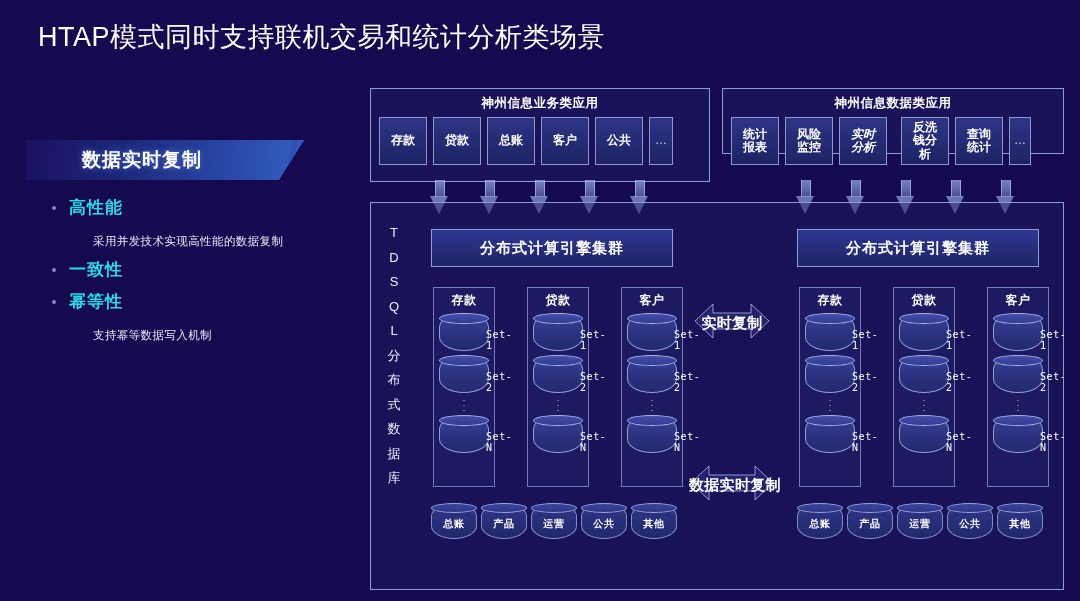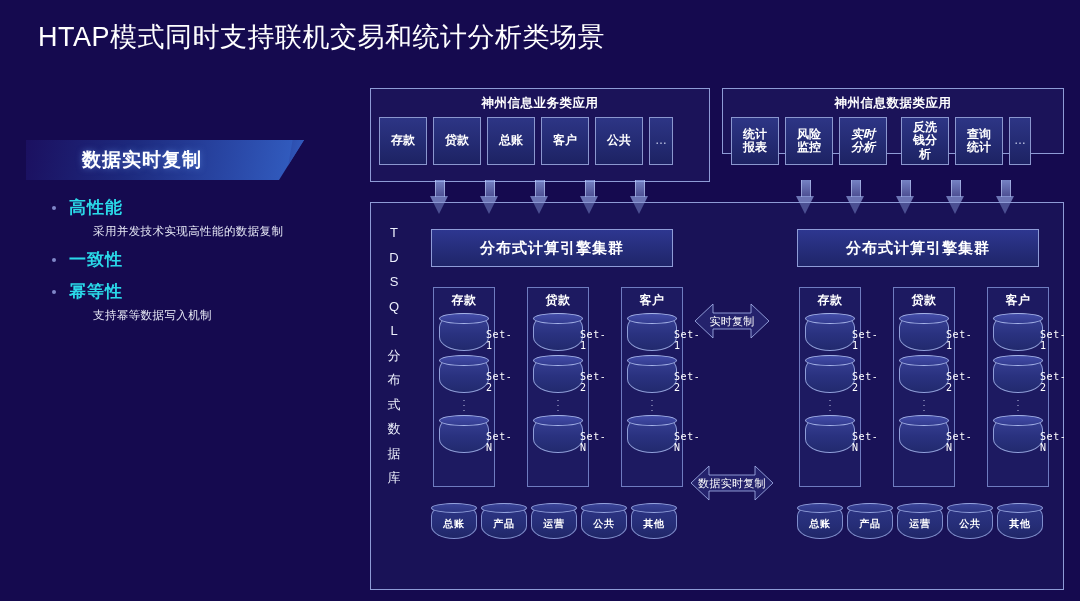--- a/index.html
+++ b/index.html
@@ -43,21 +43,21 @@
   .bullet-block{margin-bottom:9px;}
   .bullet-head{display:flex;align-items:center;}
   .dot{
     width:4px;height:4px;border-radius:50%;
     background:#7f87c8;margin-right:13px;margin-left:26px;flex:0 0 auto;
   }
   .bullet-title{
     font-size:17px;font-weight:bold;color:#2ad8e8;letter-spacing:1px;
   }
   .bullet-desc{
-    margin-left:67px;margin-top:5px;
+    margin-left:67px;margin-top:15px;
     font-size:11.5px;color:#e8eaf7;letter-spacing:.4px;
   }
 
   
   .diagram{position:absolute;left:370px;top:88px;width:694px;height:502px;}
 
   .app-box{
     position:absolute;border:1px solid #8e9bd6;
     background:rgba(32,28,98,.55);
     box-sizing:border-box;
@@ -163,21 +163,21 @@
   .small-cyl-label{
     position:absolute;left:0;right:0;top:13px;text-align:center;
     font-size:10px;font-weight:bold;color:#fff;letter-spacing:.8px;
   }
 
   
   .bi-arrow{position:absolute;width:78px;height:44px;}
   .bi-arrow svg{display:block;}
   .bi-arrow .lab{
     position:absolute;left:0;right:0;top:15px;text-align:center;
-    font-size:11px;font-weight:normal;color:#ffffff;letter-spacing:.3px;
+    font-size:15px;font-weight:bold;color:#ffffff;letter-spacing:.3px;
     white-space:nowrap;
   }
   .bi-arrow.wide{width:86px;}
 </style>
 </head>
 <body>
 
 <div class="slide-title">HTAP模式同时支持联机交易和统计分析类场景</div>
 
 <div class="left-col">

